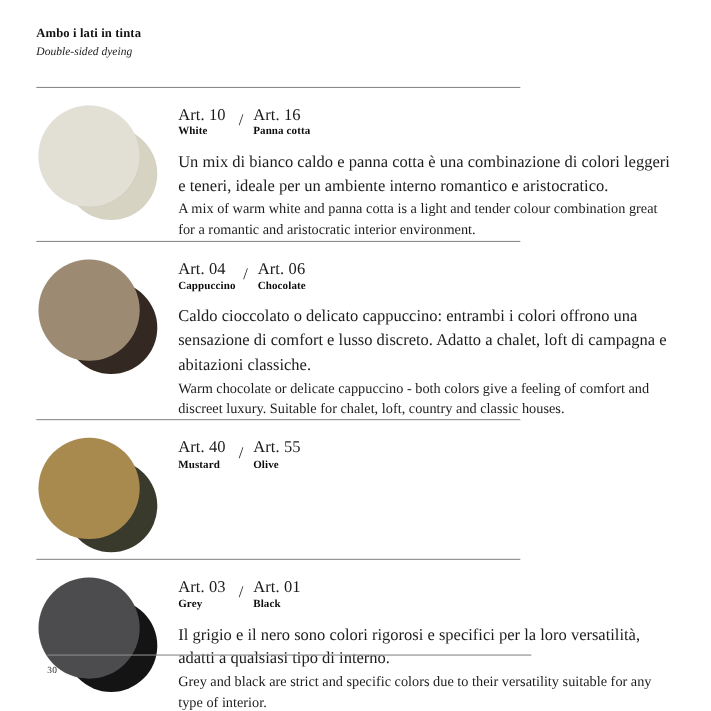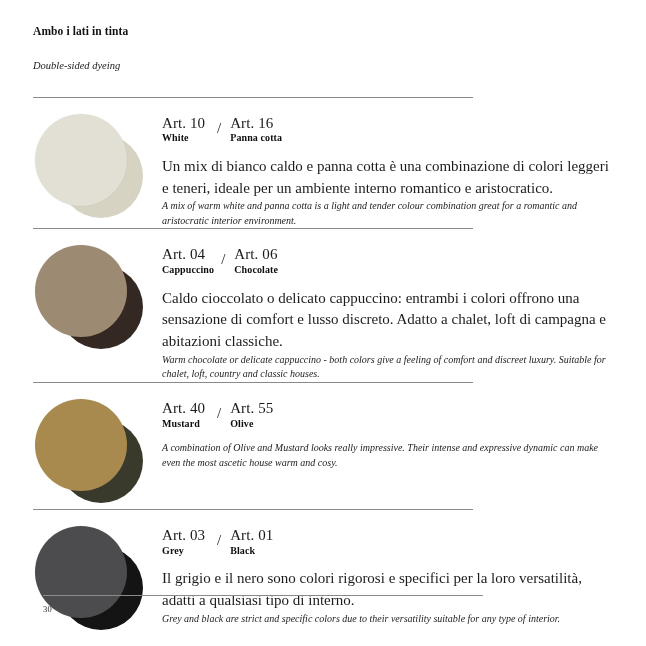--- a/index.html
+++ b/index.html
@@ -33,21 +33,21 @@
     font-weight: bold;
     letter-spacing: 0.1px;
     color: #121212;
     line-height: 1.35;
   }
   .header-subtitle {
     font-size: 10.5px;
     font-style: italic;
     color: #202020;
     line-height: 1.35;
-    margin-top: 19px;
+    margin-top: 1px;
   }
 
   
   .entries {
     margin-top: 24px;
   }
 
   .entry {
     position: relative;
     padding-left: 33px;
@@ -134,23 +134,22 @@
 
   .desc {
     margin-top: 11px;
   }
   .desc-it {
     font-size: 15px;
     line-height: 1.45;
     color: #1c1c1c;
   }
   .desc-en {
-    font-size: 10px;
+    font-size: 13px;
     line-height: 1.45;
-    font-style: italic;
     color: #1c1c1c;
   }
   .desc p {
     margin: 0;
   }
 
   
   .footer {
     position: absolute;
     left: 43px;
@@ -248,21 +247,20 @@
               <div class="art-num">Art. 40</div>
               <div class="art-name">Mustard</div>
             </div>
             <div class="art-slash">/</div>
             <div class="art-col">
               <div class="art-num">Art. 55</div>
               <div class="art-name">Olive</div>
             </div>
           </div>
           <div class="desc">
-            <p class="desc-en">A combination of Olive and Mustard looks really impressive. Their intense and expressive dynamic can make even the most ascetic house warm and cosy.</p>
           </div>
         </div>
       </div>
     </div>
 
     <div class="entry">
       <div class="entry-rule"></div>
       <div class="entry-body">
         <div class="swatch">
           <div class="disc disc-back" style="background-color: rgb(20, 20, 20);"></div>

